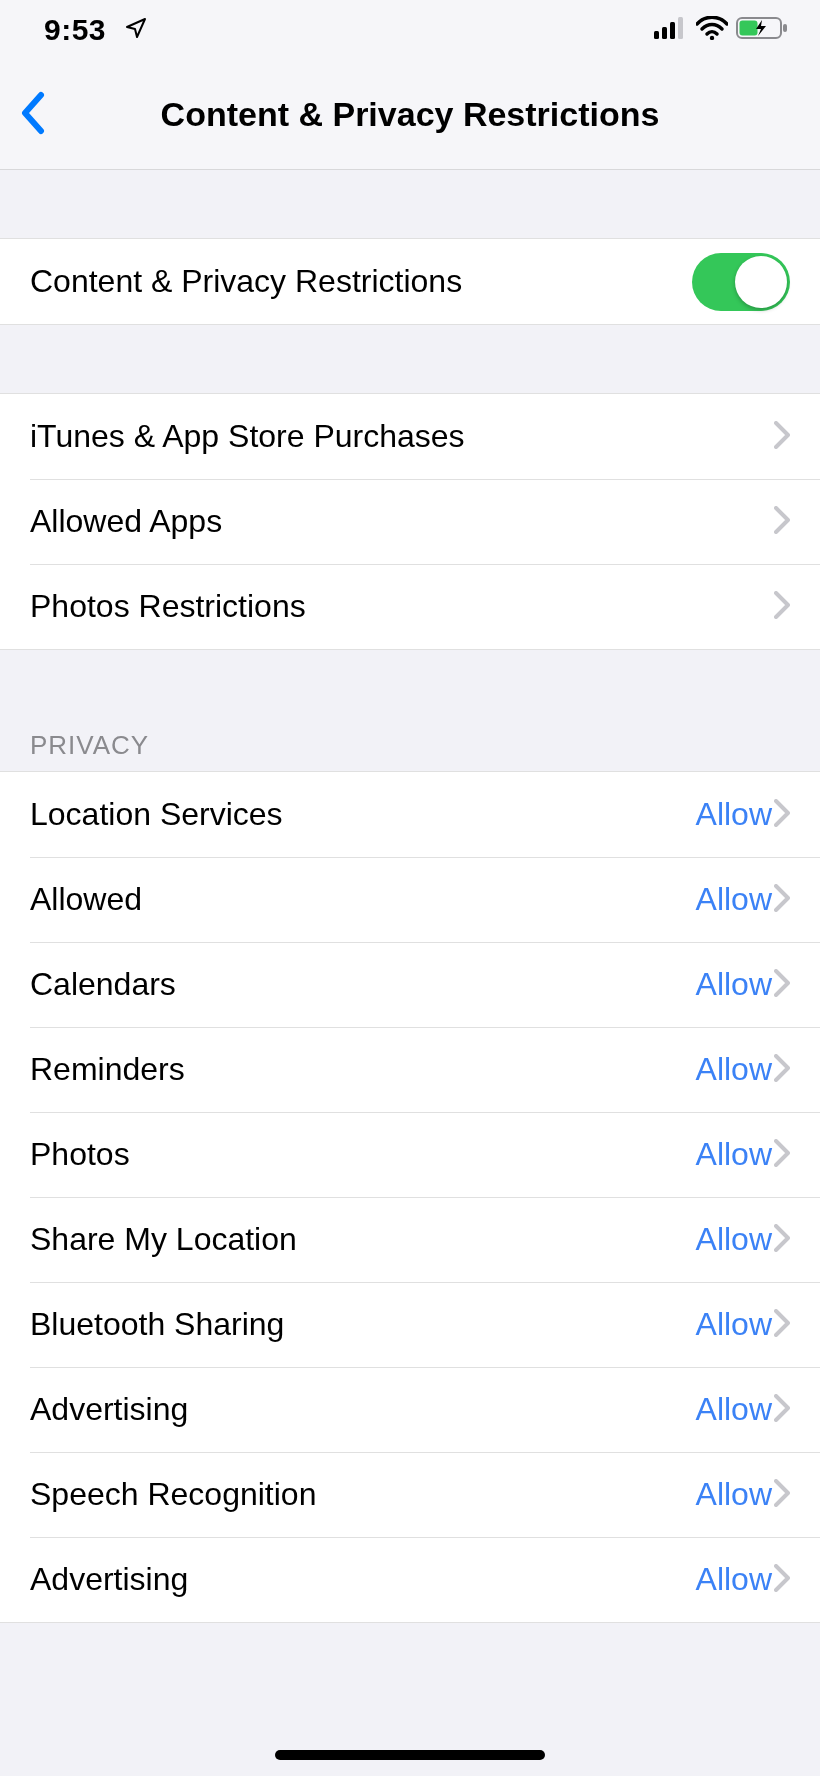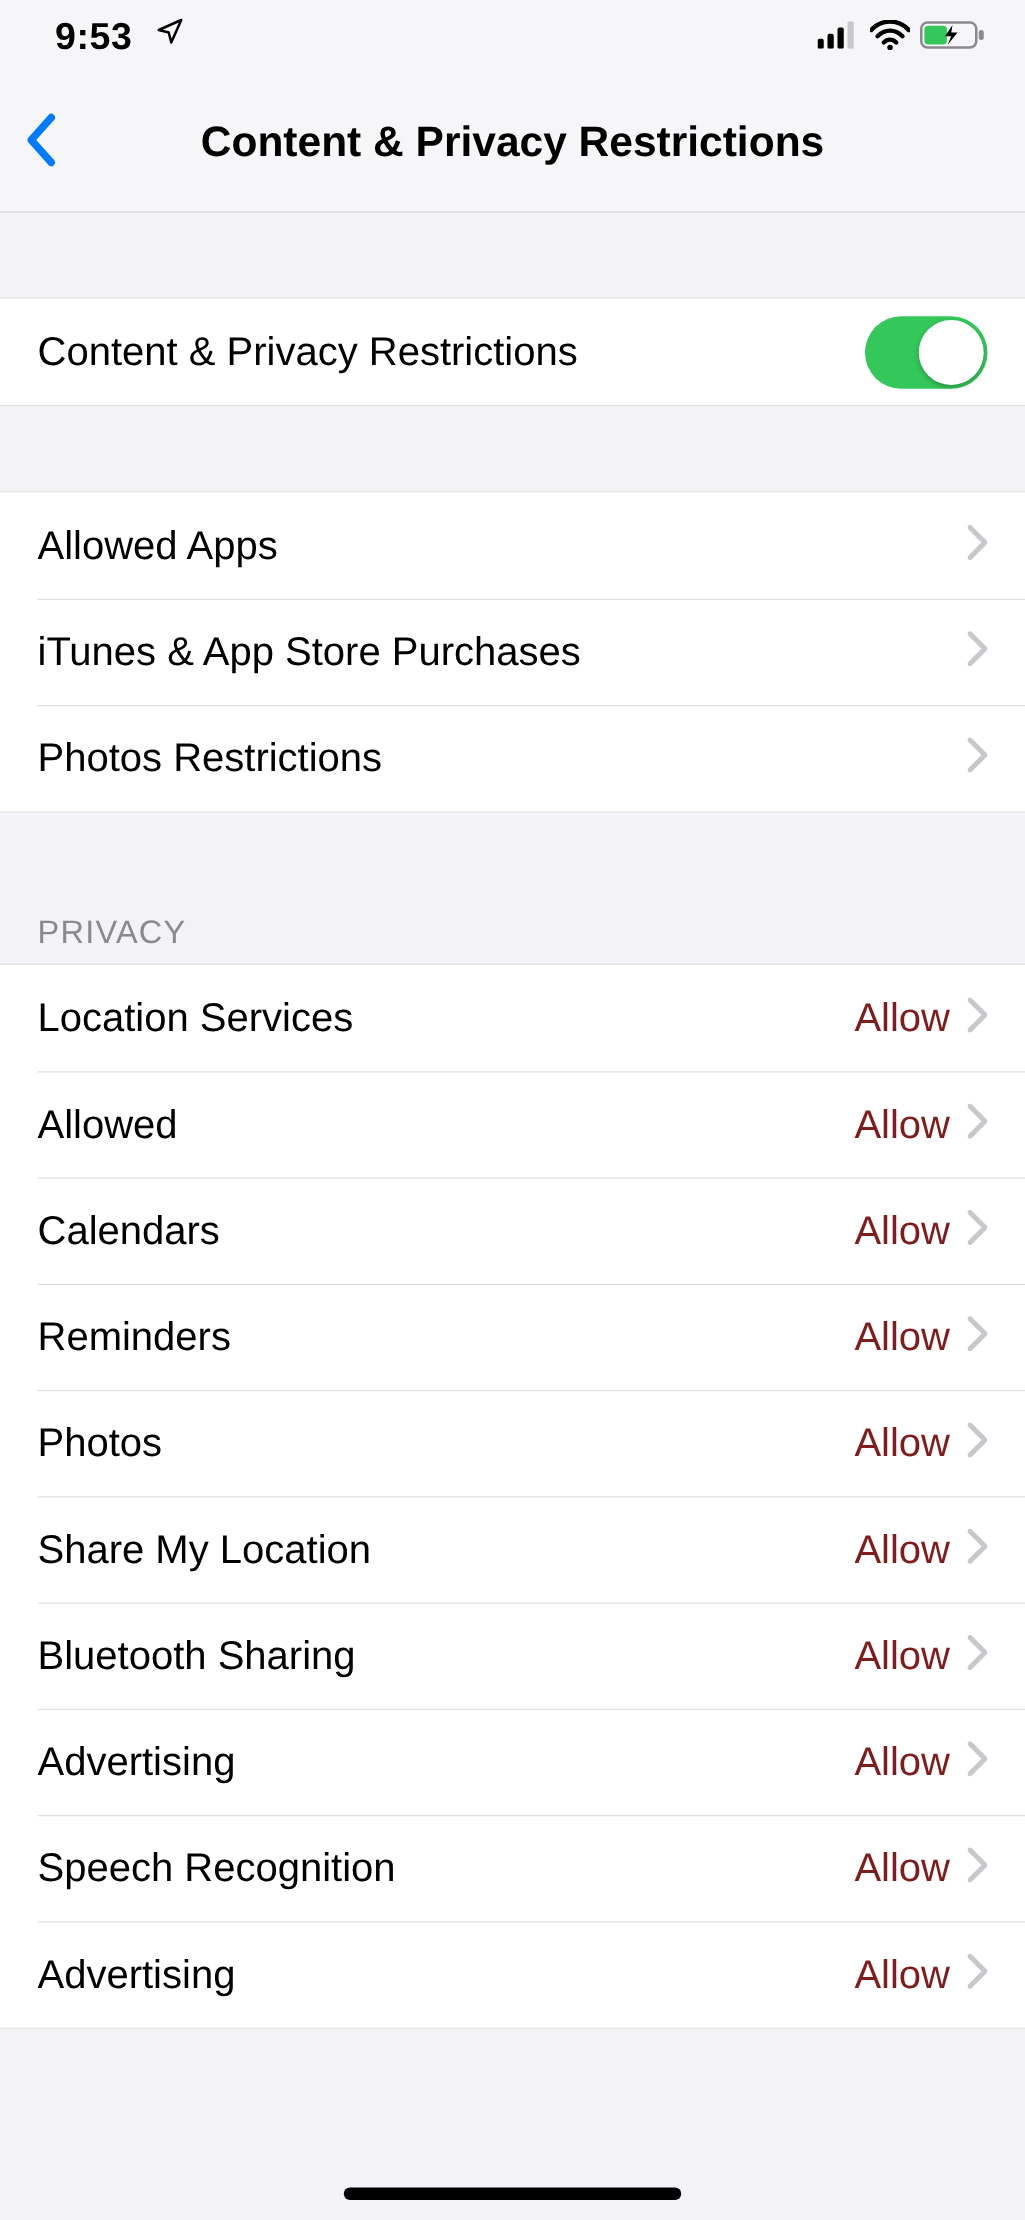--- a/index.html
+++ b/index.html
@@ -14,21 +14,21 @@
   }
   
   .status-bar {
     height: 60px;
     display: flex;
     align-items: center;
     justify-content: space-between;
     padding: 0 32px 0 44px;
     background: #f6f6f9;
   }
-  .status-left { display: flex; gap: 18px; }
+  .status-left { display: flex; align-items: center; gap: 18px; }
   .status-time { font-size: 30px; font-weight: 600; letter-spacing: 0.5px; }
   .loc-icon { transform: rotate(0deg); }
   .status-right { display: flex; align-items: center; gap: 8px; }
   
   .nav-bar {
     height: 110px;
     display: flex;
     align-items: center;
     position: relative;
     background: #f6f6f9;
@@ -85,22 +85,22 @@
   .row-label {
     flex: 1;
     font-size: 32px;
     font-weight: 400;
     color: #000;
     white-space: nowrap;
     overflow: hidden;
   }
   .row-value {
     font-size: 32px;
-    color: #7f1d1d;
-    margin-right: 14px;
+    color: #3b82f6;
+    margin-right: 2px;
   }
   .chevron {
     color: #c7c7cc;
     flex-shrink: 0;
   }
   
   .toggle {
     width: 98px; height: 58px;
     border-radius: 29px;
     position: relative;
@@ -182,36 +182,36 @@
   <div class="row">
     <div class="row-label">Content &amp; Privacy Restrictions</div>
     <div class="toggle on">
       <div class="knob"></div>
     </div>
   </div>
 </div>
 
 <div class="group second">
   <div class="row">
+    <div class="row-label">iTunes &amp; App Store Purchases</div>
+    <span class="chevron">
+      <svg width="16" height="28" viewBox="0 0 16 28">
+          <polyline points="2,2 14,14 2,26" fill="none" stroke="#c7c7cc" stroke-width="4" stroke-linecap="round" stroke-linejoin="round"></polyline>
+        </svg>
+    </span>
+  </div>
+  <div class="row">
     <div class="row-label">Allowed Apps</div>
     <span class="chevron">
       <svg width="16" height="28" viewBox="0 0 16 28">
           <polyline points="2,2 14,14 2,26" fill="none" stroke="#c7c7cc" stroke-width="4" stroke-linecap="round" stroke-linejoin="round"></polyline>
         </svg>
     </span>
   </div>
   <div class="row">
-    <div class="row-label">iTunes &amp; App Store Purchases</div>
-    <span class="chevron">
-      <svg width="16" height="28" viewBox="0 0 16 28">
-          <polyline points="2,2 14,14 2,26" fill="none" stroke="#c7c7cc" stroke-width="4" stroke-linecap="round" stroke-linejoin="round"></polyline>
-        </svg>
-    </span>
-  </div>
-  <div class="row">
     <div class="row-label">Photos Restrictions</div>
     <span class="chevron">
       <svg width="16" height="28" viewBox="0 0 16 28">
           <polyline points="2,2 14,14 2,26" fill="none" stroke="#c7c7cc" stroke-width="4" stroke-linecap="round" stroke-linejoin="round"></polyline>
         </svg>
     </span>
   </div>
 </div>
 
 <div class="section-header">Privacy</div>

